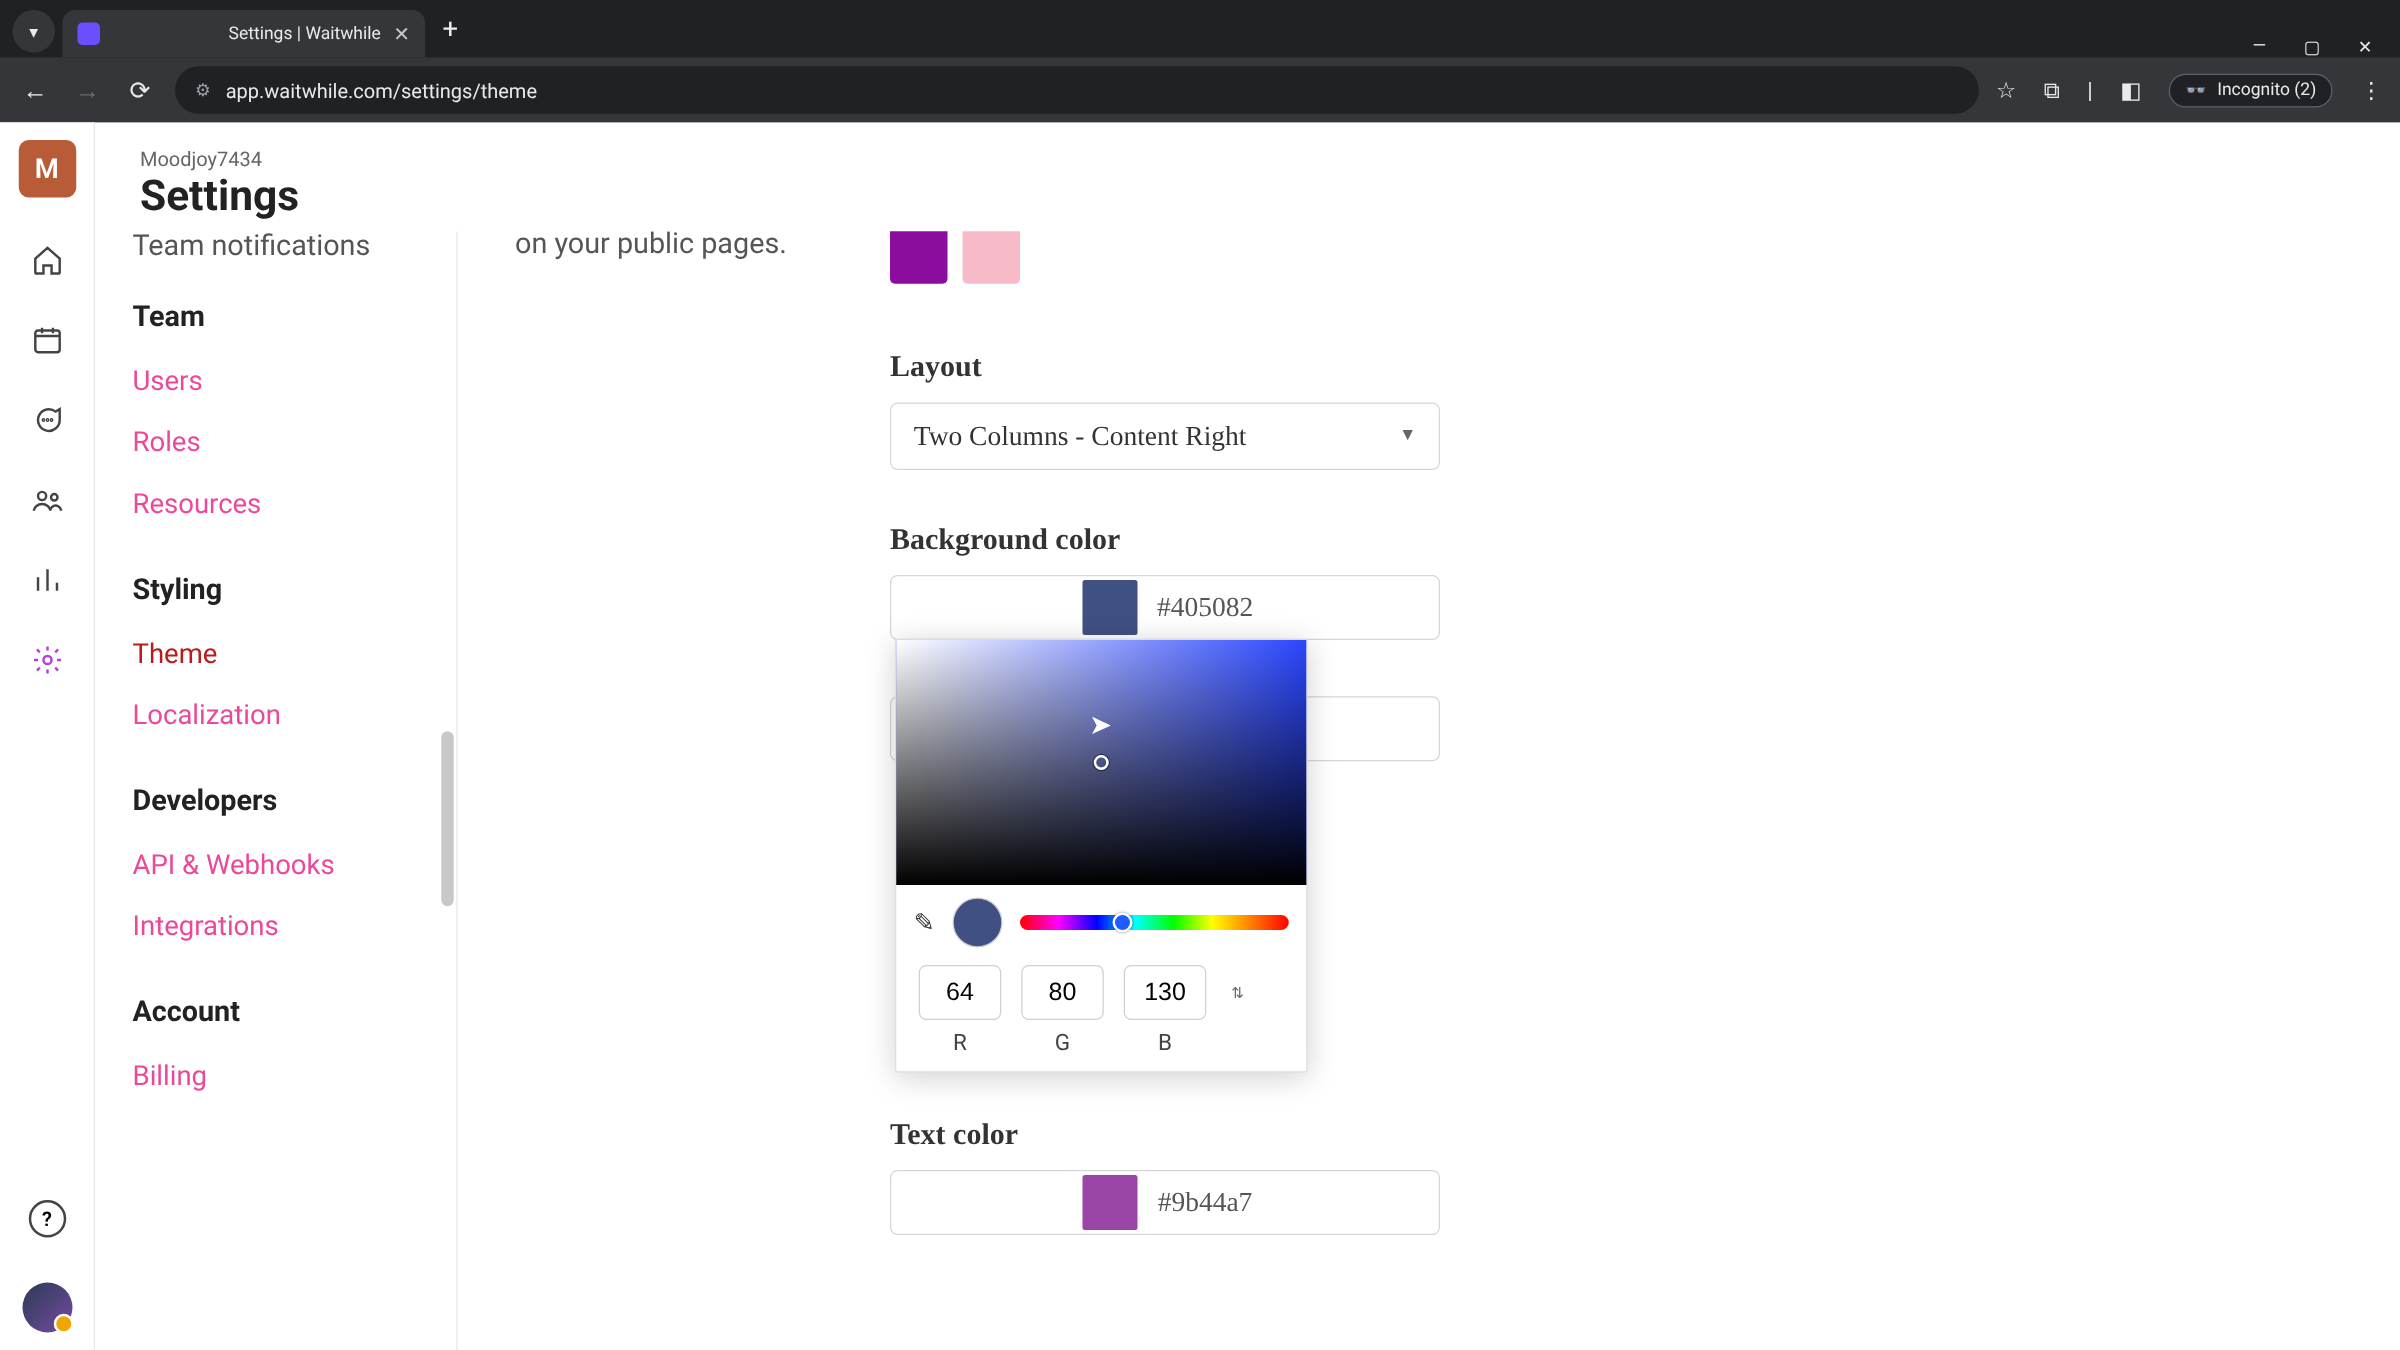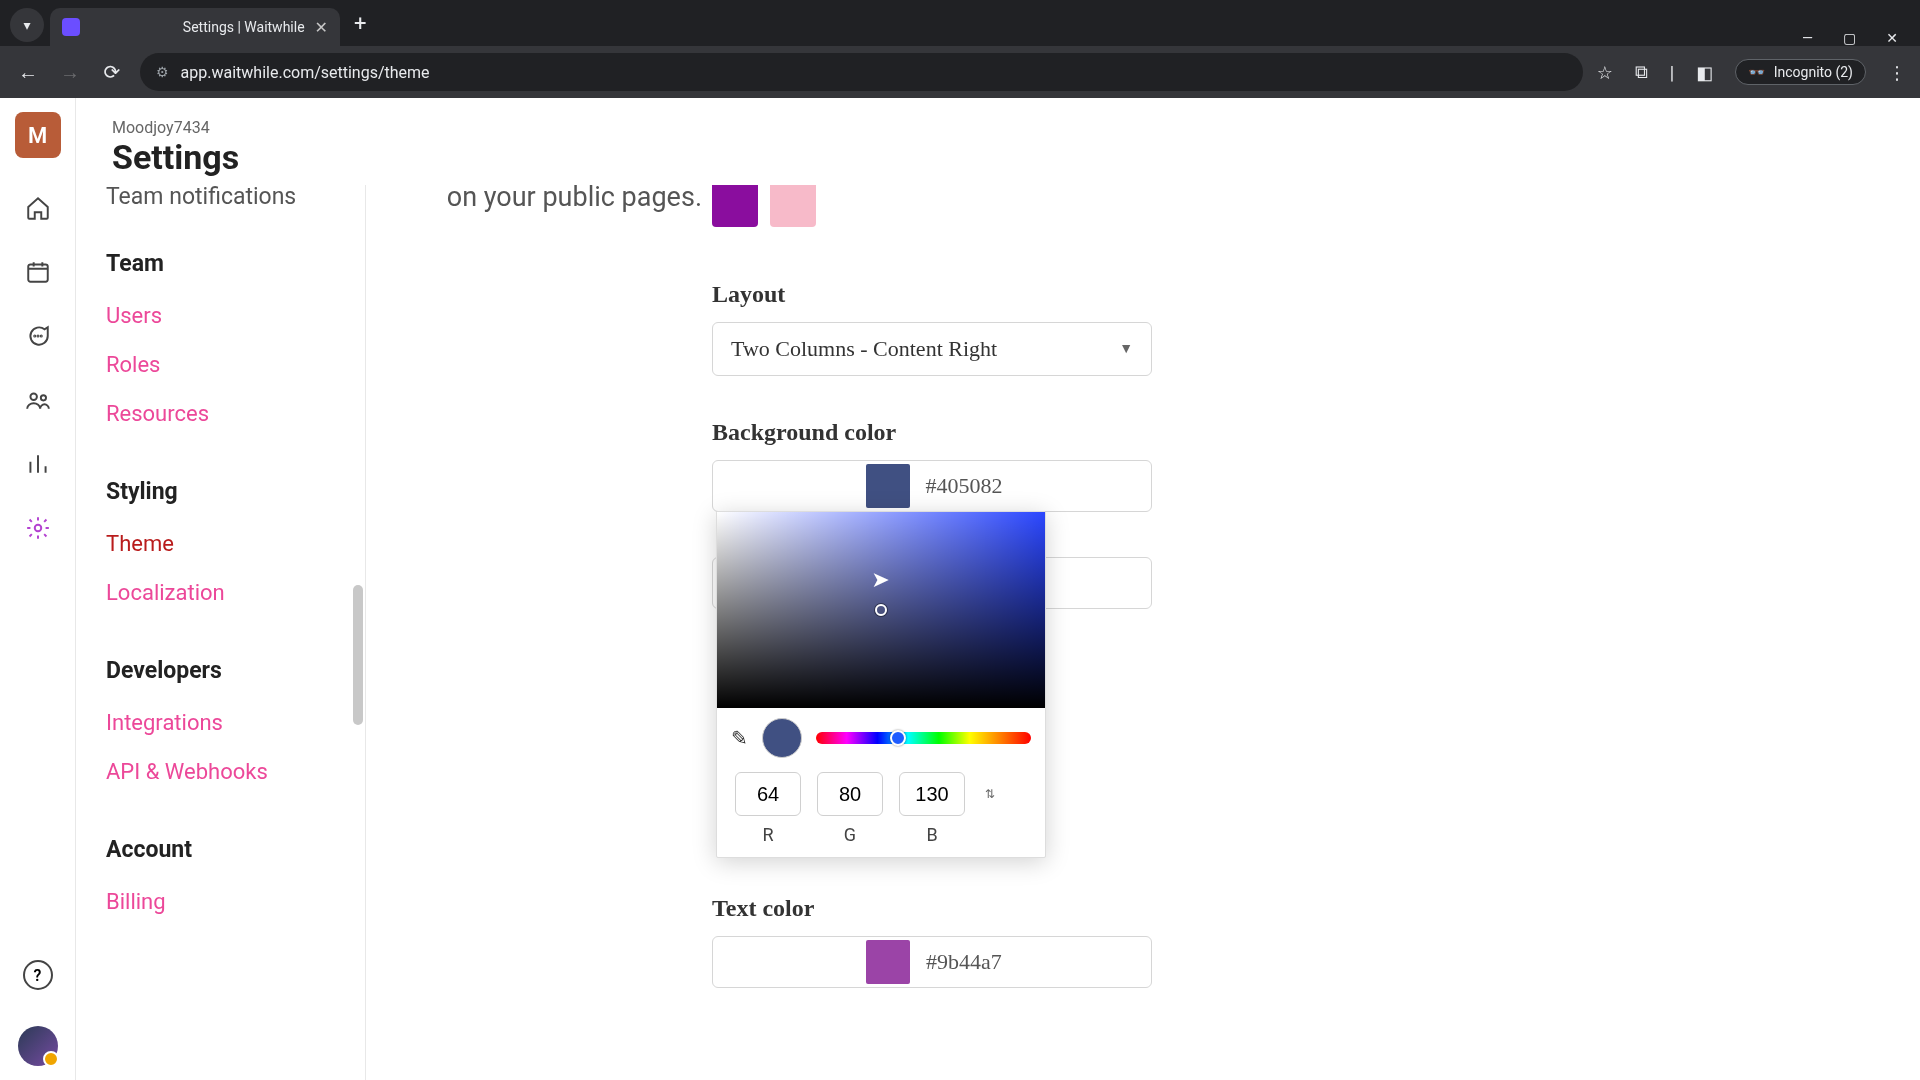--- a/index.html
+++ b/index.html
@@ -39,26 +39,26 @@
 
   .inner { flex: 1; display: flex; flex-direction: column; }
   .hdr { padding: 20px 36px 8px 36px; }
   .hdr .crumb { font-size: 16px; color: #666; }
   .hdr .title { font-size: 34px; font-weight: 700; color: #222; }
 
   .cols { display: flex; flex: 1; overflow: hidden; }
   .sidenav { width: 290px; border-right: 1px solid #e8e8e8; padding: 4px 14px 0 30px; overflow-y: auto; position: relative; }
   .sidenav .scroll-ind { position: absolute; right: 2px; top: 400px; width: 10px; height: 140px; background: #c8c8c8; border-radius: 5px; }
   .sidenav .cutoff { font-size: 23px; color: #555; margin-bottom: 28px; margin-top: -6px; }
-  .sidenav .grp { font-size: 23px; font-weight: 700; color: #222; margin: 40px 0 14px 0; }
+  .sidenav .grp { font-size: 23px; font-weight: 700; color: #222; margin: 30px 0 14px 0; }
   .sidenav .item { font-size: 22px; color: #ec4899; padding: 12px 0; cursor: pointer; }
   .sidenav .item.active { color: #b91c1c; }
 
   .main { flex: 1; padding: 0 40px 0 46px; position: relative; overflow: visible; font-size: 22px; color: #333; }
-  .desc { font-size: 27px; color: #555; max-width: 290px; margin-top: -4px; text-align: right; }
+  .desc { font-size: 23px; color: #555; max-width: 290px; margin-top: -4px; }
   .swatches { display: flex; gap: 12px; position: absolute; left: 346px; top: -4px; }
   .sw { width: 46px; height: 46px; border-radius: 4px; }
 
   .field { position: absolute; left: 346px; font-family: Liberation Serif, serif; }
   .field .lbl { font-size: 24px; font-weight: 700; color: #333; margin-bottom: 14px; }
   .select, .colorbox { width: 440px; border: 1px solid #d6d6d6; border-radius: 6px; background: #fff; display: flex; align-items: center; }
   .select { height: 54px; padding: 0 18px; justify-content: space-between; font-size: 22px; color: #333; }
   .select .chev { color: #666; font-size: 14px; }
   .colorbox { height: 52px; justify-content: center; }
   .colorchip { width: 44px; height: 44px; border-radius: 2px; margin: 0 16px 0 4px; }
@@ -185,22 +185,22 @@
         <div class="grp">Team</div>
         <div class="item">Users</div>
         <div class="item">Roles</div>
         <div class="item">Resources</div>
 
         <div class="grp">Styling</div>
         <div class="item active">Theme</div>
         <div class="item">Localization</div>
 
         <div class="grp">Developers</div>
+        <div class="item">API &amp; Webhooks</div>
         <div class="item">Integrations</div>
-        <div class="item">API &amp; Webhooks</div>
 
         <div class="grp">Account</div>
         <div class="item">Billing</div>
 
         <div class="scroll-ind"></div>
       </div>
 
       <div class="main">
         <div class="desc">on your public pages.</div>
         <div class="swatches">

